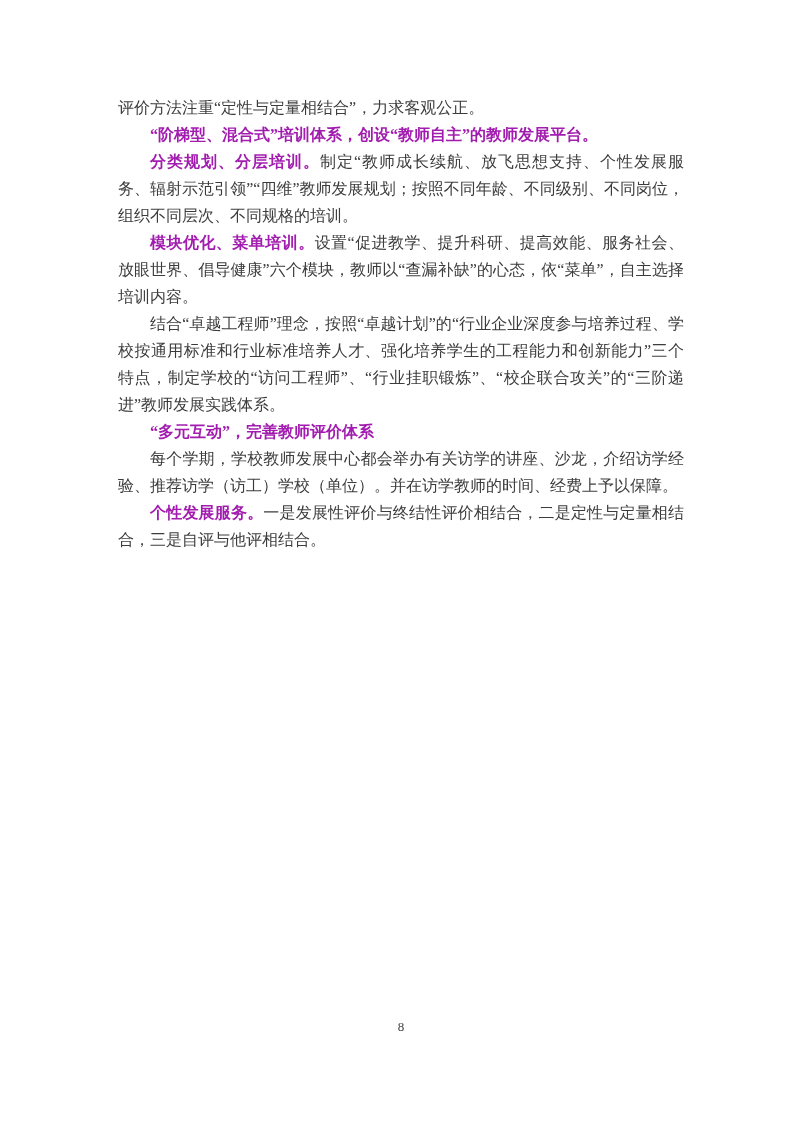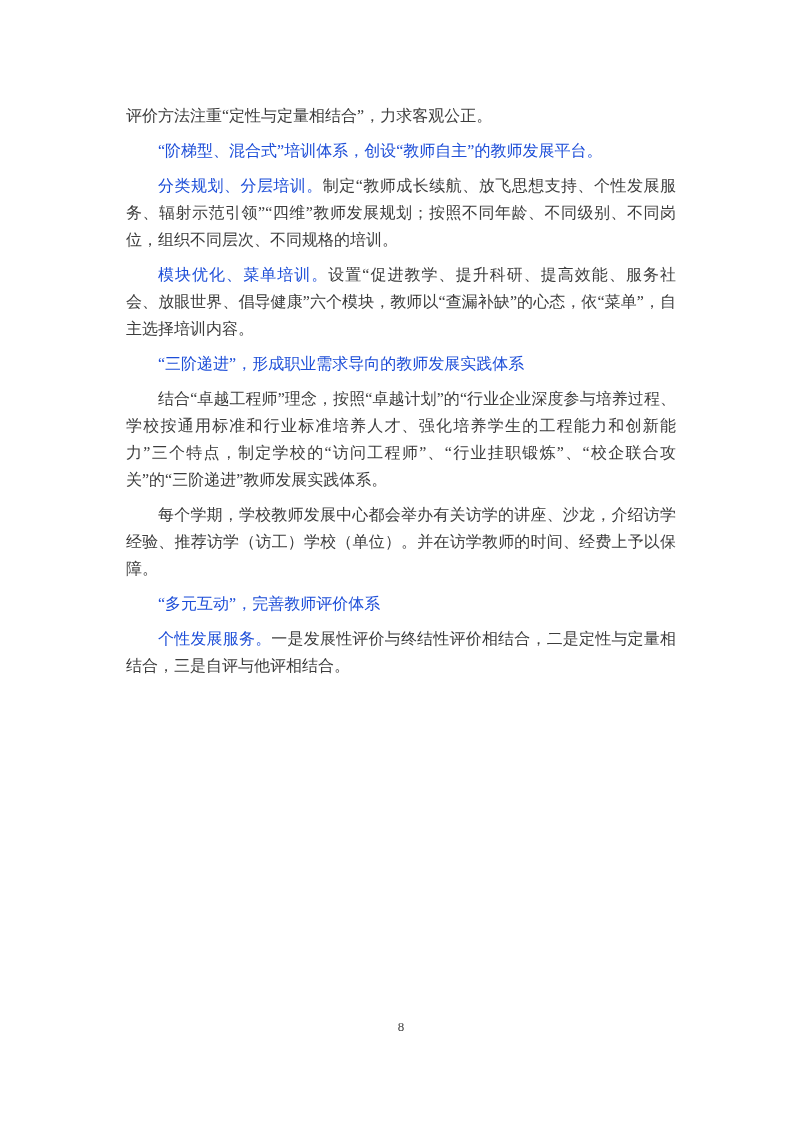--- a/index.html
+++ b/index.html
@@ -19,35 +19,35 @@
     position: absolute;
     left: 118px;
     top: 94px;
     width: 566px;
     font-size: 16px;
     line-height: 27px;
     color: #3c3c3c;
     text-align: justify;
   }
   .para {
-    margin: 8px;
+    margin: 0;
     padding: 0;
   }
   .para.indent {
     text-indent: 2em;
   }
   .para.noindent {
     text-indent: 0;
   }
   .seg {
     font-weight: normal;
   }
   .seg.bold {
-    font-weight: 400;
-    color: #1d4ed8;
+    font-weight: 700;
+    color: #a21caf;
   }
   .page-number {
     position: absolute;
     left: 118px;
     top: 1019px;
     width: 566px;
     text-align: center;
     font-size: 13px;
     color: #3c3c3c;
     font-family: "Liberation Serif", "DejaVu Serif", serif;
@@ -55,20 +55,19 @@
 </style>
 </head>
 <body>
 
 <div class="page">
   <div class="doc-body">
       <p class="para noindent"><span class="seg">评价方法注重“定性与定量相结合”，力求客观公正。</span></p>
       <p class="para indent"><span class="seg bold">“阶梯型、混合式”培训体系，创设“教师自主”的教师发展平台。</span></p>
       <p class="para indent"><span class="seg bold">分类规划、分层培训。</span><span class="seg">制定“教师成长续航、放飞思想支持、个性发展服务、辐射示范引领”“四维”教师发展规划；按照不同年龄、不同级别、不同岗位，组织不同层次、不同规格的培训。</span></p>
       <p class="para indent"><span class="seg bold">模块优化、菜单培训。</span><span class="seg">设置“促进教学、提升科研、提高效能、服务社会、放眼世界、倡导健康”六个模块，教师以“查漏补缺”的心态，依“菜单”，自主选择培训内容。</span></p>
-      <p class="para indent"><span class="seg bold">“三阶递进”，形成职业需求导向的教师发展实践体系</span></p>
       <p class="para indent"><span class="seg">结合“卓越工程师”理念，按照“卓越计划”的“行业企业深度参与培养过程、学校按通用标准和行业标准培养人才、强化培养学生的工程能力和创新能力”三个特点，制定学校的“访问工程师”、“行业挂职锻炼”、“校企联合攻关”的“三阶递进”教师发展实践体系。</span></p>
+      <p class="para indent"><span class="seg bold">“多元互动”，完善教师评价体系</span></p>
       <p class="para indent"><span class="seg">每个学期，学校教师发展中心都会举办有关访学的讲座、沙龙，介绍访学经验、推荐访学（访工）学校（单位）。并在访学教师的时间、经费上予以保障。</span></p>
-      <p class="para indent"><span class="seg bold">“多元互动”，完善教师评价体系</span></p>
       <p class="para indent"><span class="seg bold">个性发展服务。</span><span class="seg">一是发展性评价与终结性评价相结合，二是定性与定量相结合，三是自评与他评相结合。</span></p>
     </div>
   <div class="page-number">8</div>
 </div>
 
 </body></html>

